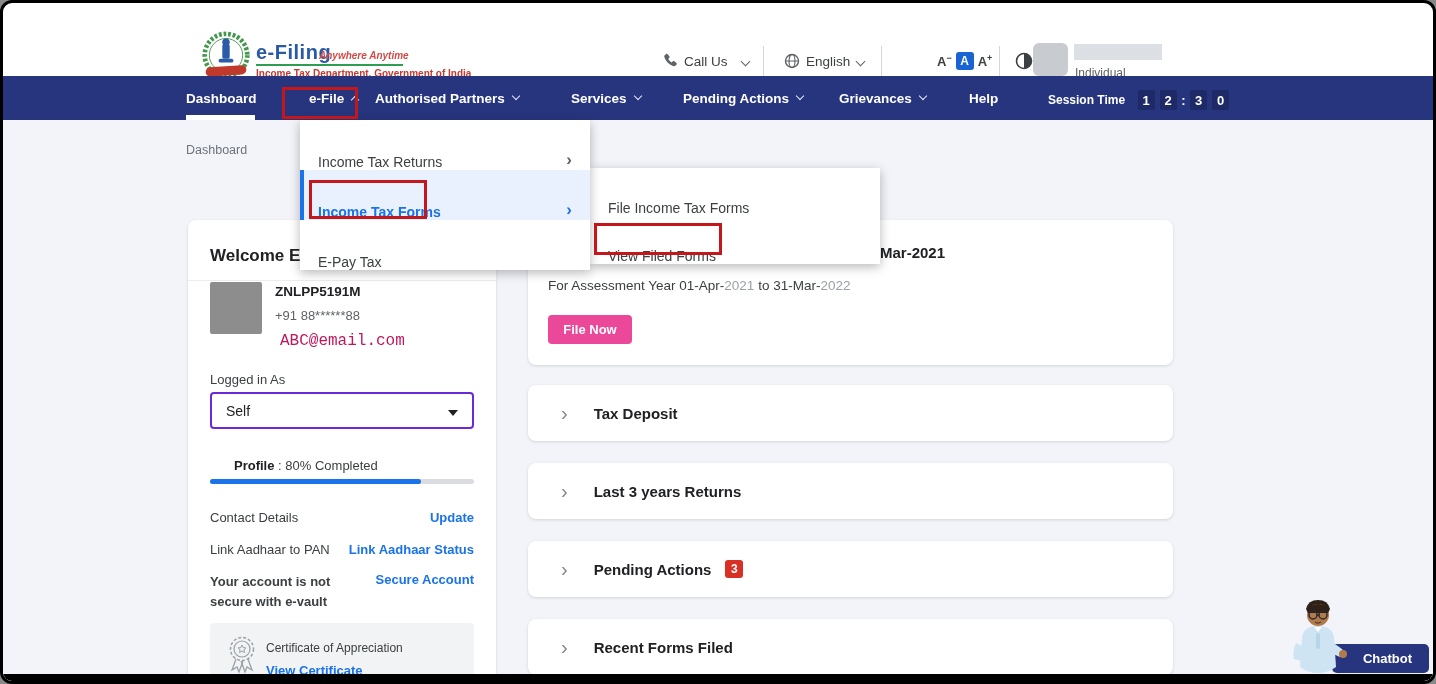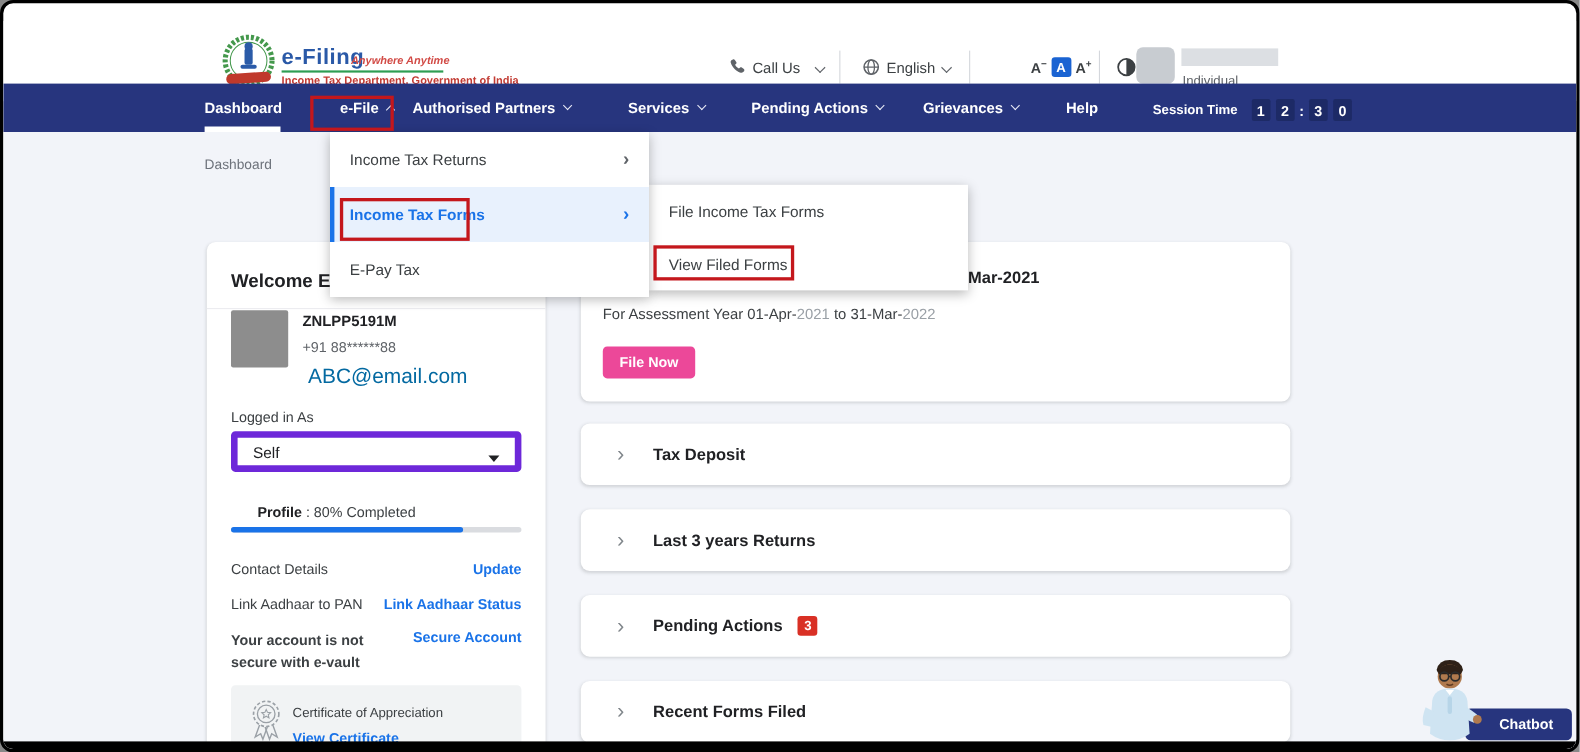--- a/index.html
+++ b/index.html
@@ -45,24 +45,24 @@
   .content-bg { position:absolute; top:117px; left:0; right:0; bottom:0; background:#f2f4f9; z-index:1; }
   .breadcrumb { position:absolute; left:183px; top:140px; font-size:12.5px; color:#6d727b; z-index:2; }
 
   .card { position:absolute; background:#fff; border-radius:8px; box-shadow:0 1px 3px rgba(60,64,67,.18); z-index:2; }
   .left-card { left:185px; top:217px; width:308px; height:467px; border-radius:8px 8px 0 0; }
   .welcome { position:absolute; left:22px; top:26px; font-size:17px; font-weight:700; color:#202124; }
   .left-divider { position:absolute; left:0; top:60px; width:100%; height:1px; background:#ececf0; }
   .p-avatar { position:absolute; left:22px; top:62px; width:52px; height:52px; background:#8d8d8d; border-radius:2px; }
   .p-pan { position:absolute; left:87px; top:64px; font-size:13.5px; font-weight:700; color:#202124; }
   .p-phone { position:absolute; left:87px; top:88px; font-size:13px; color:#5f6368; }
-  .p-email { position:absolute; left:92px; top:112px; font-size:19px; color:#0369a1; }
+  .p-email { position:absolute; left:92px; top:112px; font-size:16px; color:#be185d;font-family:Liberation Mono, monospace; }
   .lbl { font-size:13px; color:#3c4043; }
   .logged-lbl { position:absolute; left:22px; top:152px; }
-  .select { position:absolute; left:22px; top:172px; width:264px; height:37px; border:6px solid #6d28d9; border-radius:4px; background:#fff; display:flex; align-items:center; padding:0 14px; font-size:14px; color:#202124; cursor:pointer; }
+  .select { position:absolute; left:22px; top:172px; width:264px; height:37px; border:2px solid #6d28d9; border-radius:4px; background:#fff; display:flex; align-items:center; padding:0 14px; font-size:14px; color:#202124; cursor:pointer; }
   .select-caret { position:absolute; right:14px; top:16px; width:0; height:0; border-left:5px solid transparent; border-right:5px solid transparent; border-top:6px solid #202124; }
   .profile-line { position:absolute; left:22px; top:238px; font-size:13px; color:#3c4043; }
   .profile-line b { color:#202124;margin-left:24px; }
   .progress-track { position:absolute; left:22px; top:259px; width:264px; height:5px; background:#dadce0; border-radius:3px; }
   .progress-fill { height:5px; background:#1a73e8; border-radius:3px; width:0; }
   .info-row-label { position:absolute; left:22px; font-size:13px; color:#3c4043; }
   .info-row-link { position:absolute; right:22px; font-size:13px; font-weight:700; color:#1a73e8; text-align:right; cursor:pointer; }
   .evault-lbl { width:135px; line-height:1.55; }
   .cert-box { position:absolute; left:22px; top:403px; width:264px; height:64px; background:#f1f3f4; border-radius:4px; }
   .cert-title { position:absolute; left:56px; top:18px; font-size:12px; color:#3c4043; }
@@ -75,21 +75,21 @@
   .itr-sub .yr { color:#9aa0a6; }
   .file-now { position:absolute; left:20px; top:95px; width:84px; height:29px; background:#ec4899; border:none; border-radius:4px; color:#fff; font-size:13px; font-weight:700; font-family:"Liberation Sans", sans-serif; cursor:pointer; }
 
   .acc { left:525px; width:645px; height:56px; display:flex; align-items:center; cursor:pointer; }
   .acc-chev { margin-left:33px; font-size:20px; color:#80868b; line-height:1; }
   .acc-label { margin-left:26px; font-size:15px; font-weight:700; color:#202124; }
   .badge { margin-left:14px; width:18px; height:18px; background:#d93025; border-radius:3px; color:#fff; font-size:12px; font-weight:700; display:flex; align-items:center; justify-content:center; }
 
   
   .menu { position:absolute; left:297px; top:117px; width:290px; background:#fff; box-shadow:0 3px 10px rgba(0,0,0,.28); z-index:20; }
-  .menu-row { height:50px; display:flex; align-items:center; padding-left:18px; position:relative; font-size:14px; font-weight:500; color:#3c4043; cursor:pointer; }
+  .menu-row { height:50px; display:flex; align-items:flex-end; padding-left:18px; position:relative; font-size:14px; font-weight:500; color:#3c4043; cursor:pointer; }
   .menu-row .arrow { position:absolute; right:18px; font-size:17px; font-weight:700; color:#5f6368; }
   .menu-row.hl { background:#e8f1fd; border-left:4px solid #1a73e8; padding-left:14px; color:#1a73e8; font-weight:700; }
   .menu-row.hl .arrow { color:#1a73e8; }
   .submenu { position:absolute; left:587px; top:165px; width:290px; background:#fff; box-shadow:0 3px 10px rgba(0,0,0,.28); z-index:19; }
   .submenu .menu-row { height:48px; }
 
   .redbox { position:absolute; border:3px solid #c4171c; z-index:30; pointer-events:none; }
   .rb-efile { left:279px; top:84px; width:76px; height:32px; }
   .rb-itf { left:306px; top:177px; width:118px; height:39px; }
   .rb-vff { left:591px; top:220px; width:128px; height:32px; }

